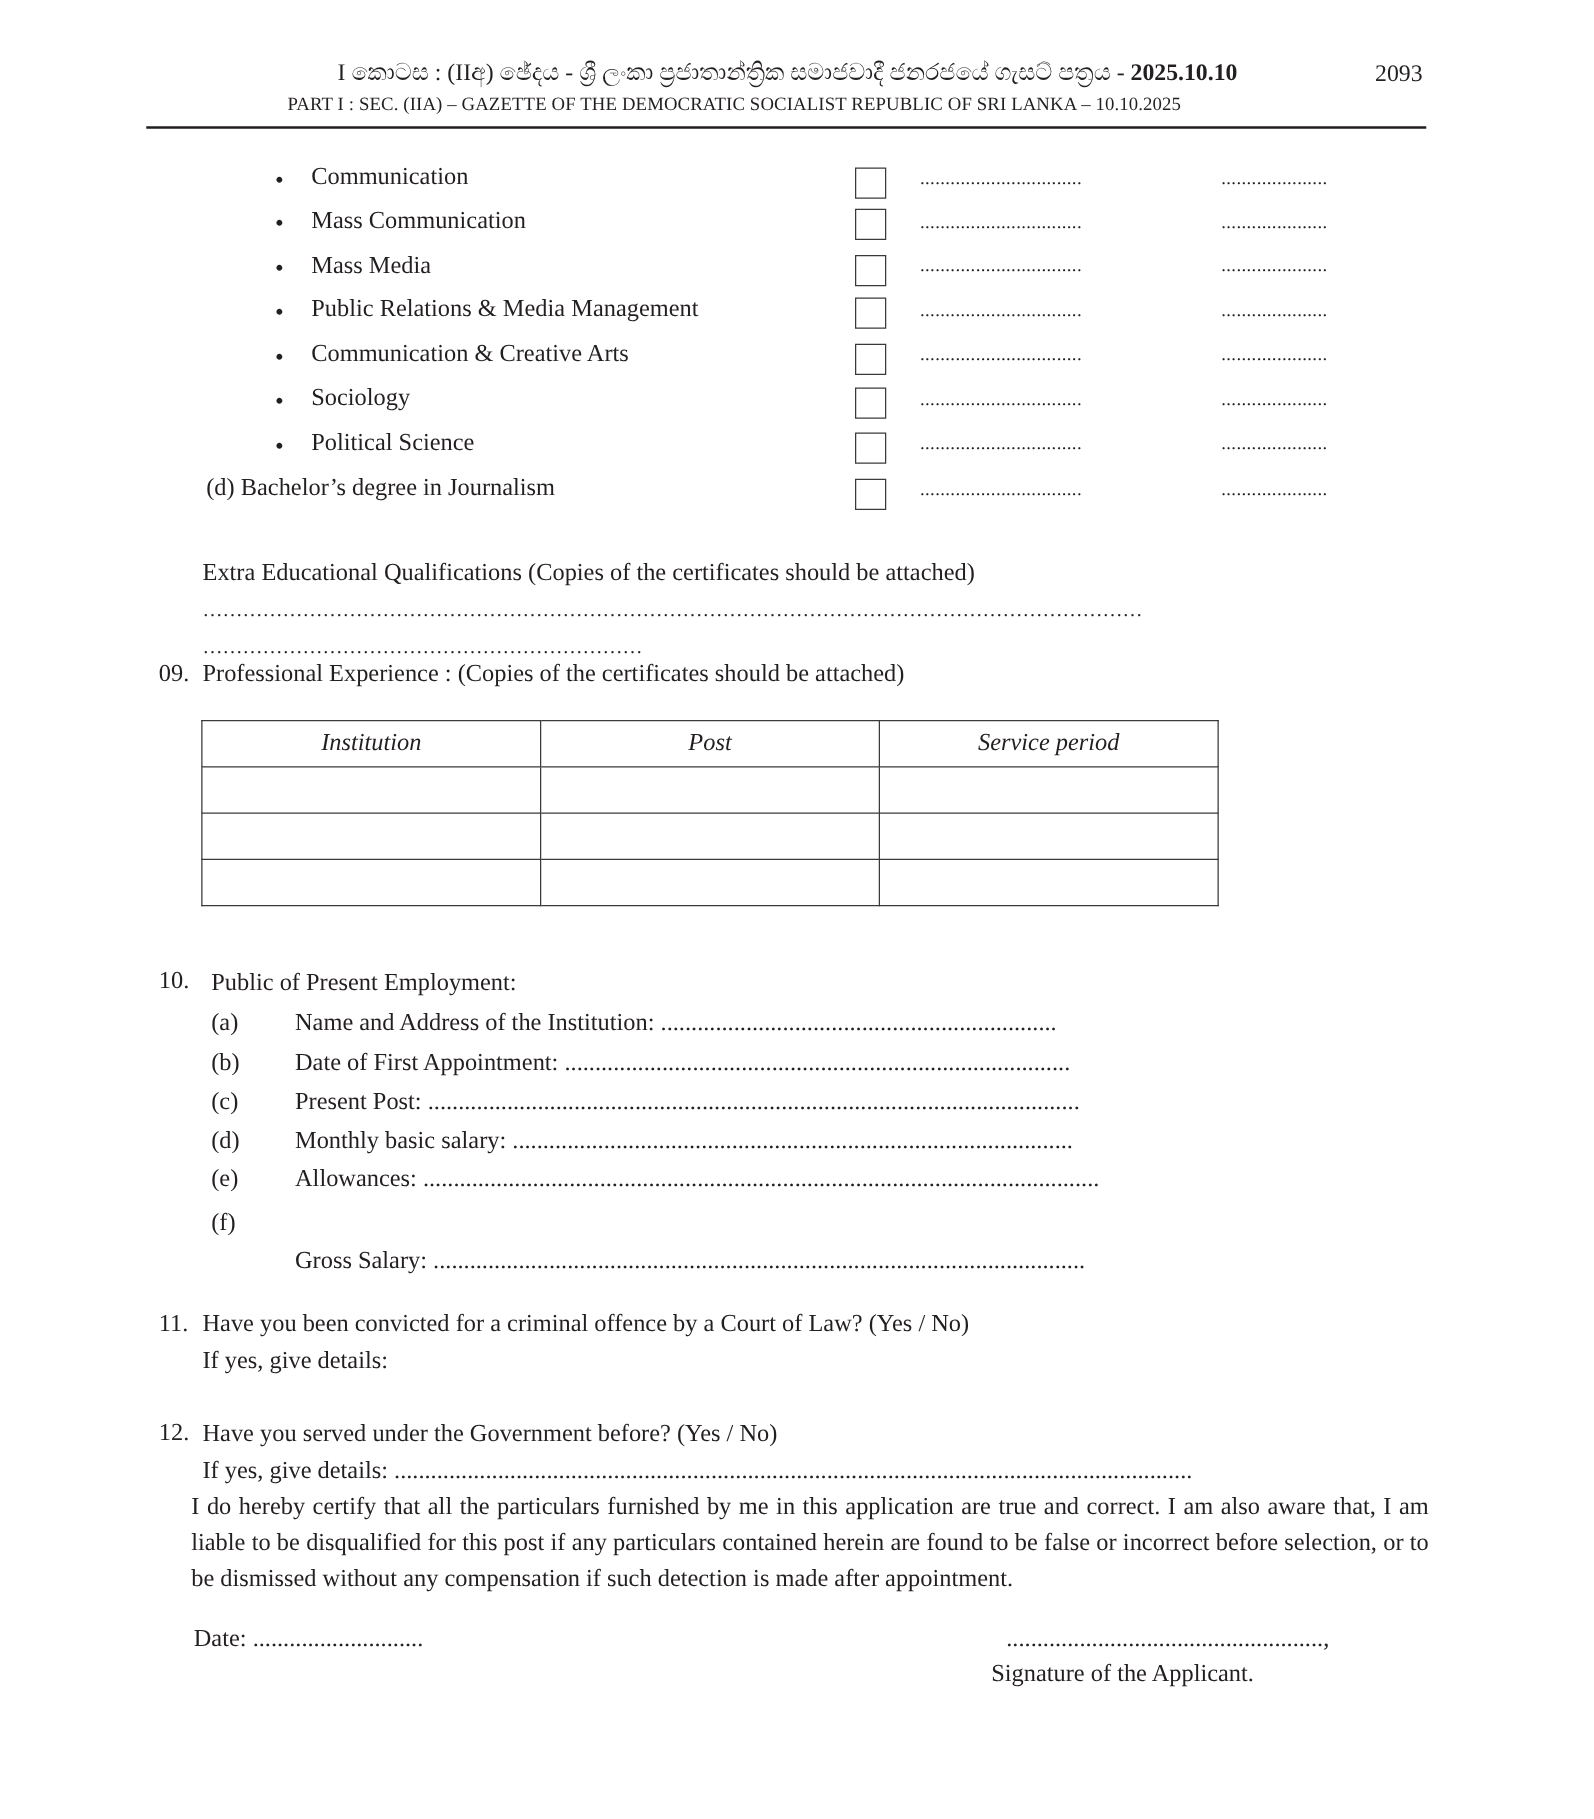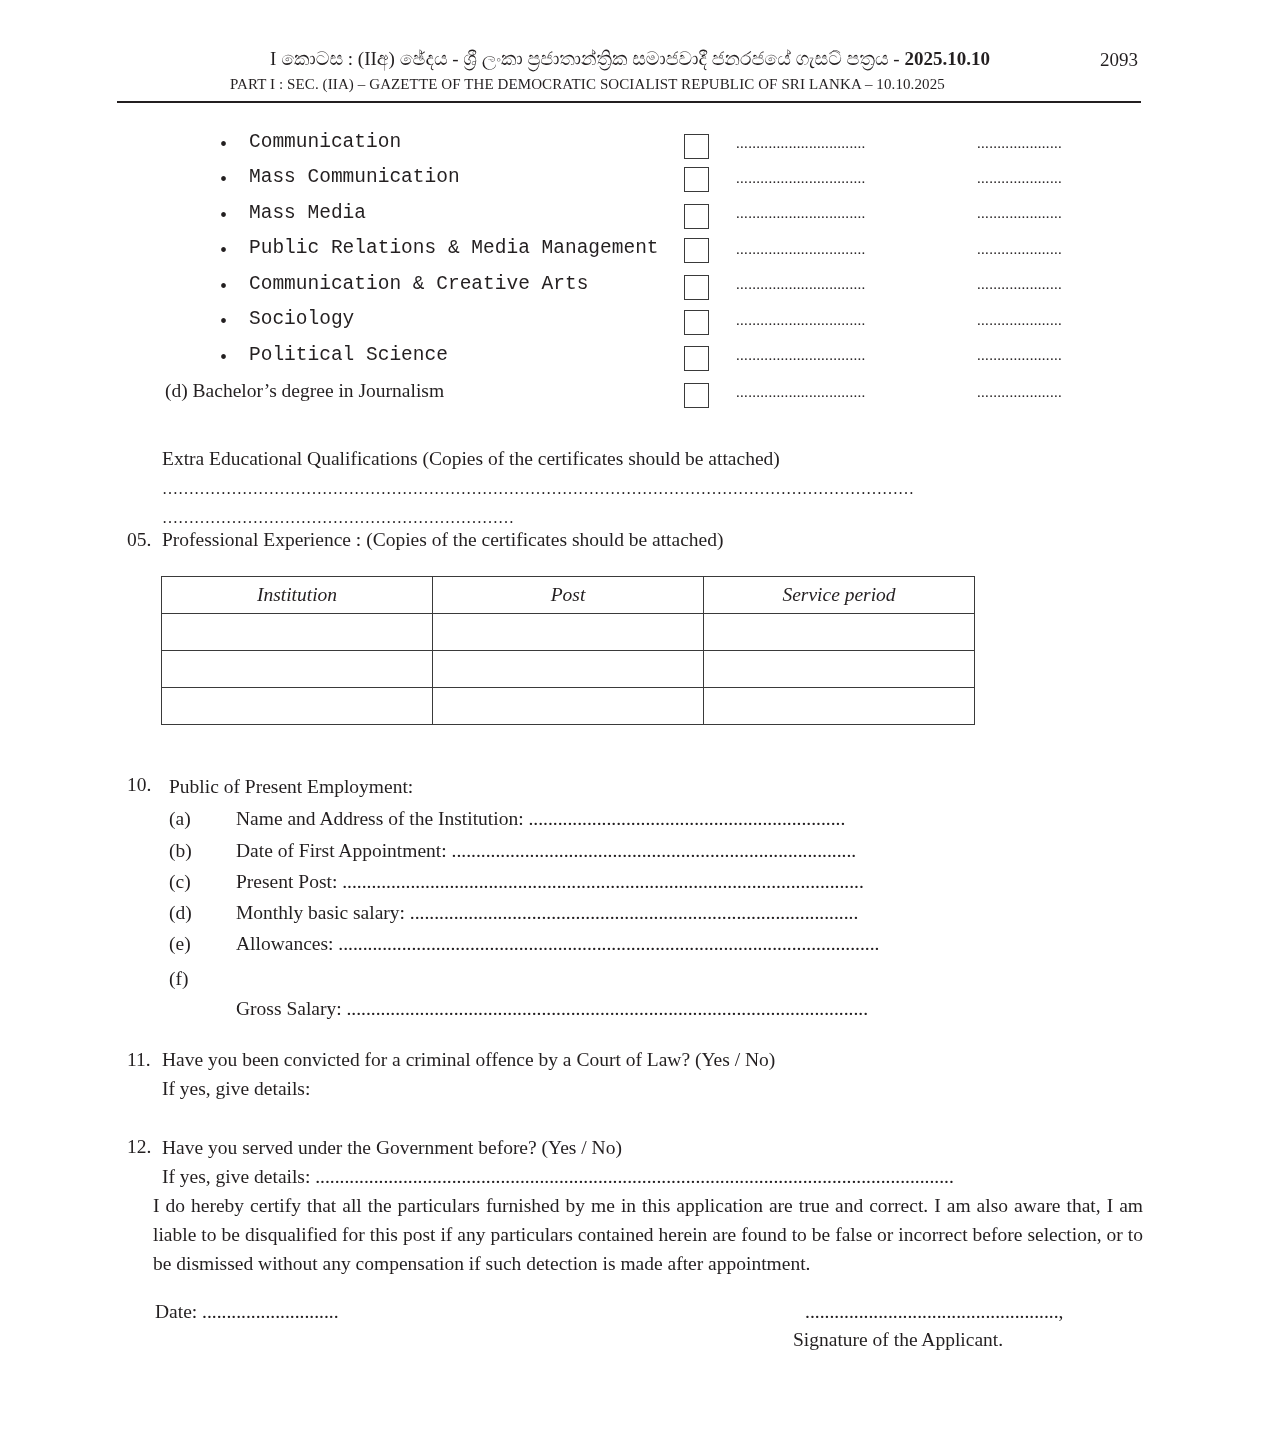--- a/index.html
+++ b/index.html
@@ -10,21 +10,21 @@
   }
   .abs { position: absolute; white-space: nowrap; }
   .hdr-si { left: 230px; top: 48px; width: 800px; text-align: center; font-size: 19px; }
   .hdr-si b { font-weight: bold; }
   .hdr-en { left: 230px; top: 76px; width: 800px; text-align: left; font-size: 15px; letter-spacing: 0.1px; }
   .pageno { left: 1100px; top: 49px; font-size: 19px; }
   .rule { left: 117px; top: 101px; width: 1024px; height: 2px; background: #231f20; }
 
   .bullet-row { position: absolute; left: 220px; width: 900px; height: 30px; font-size: 19.5px; }
   .bullet-row .dot { position: absolute; left: 0; top: 2px; font-size: 20px; }
-  .bullet-row .lbl { position: absolute; left: 29px; top: 0; font-family: Liberation Mono, monospace; }
+  .bullet-row .lbl { position: absolute; left: 29px; top: 0; }
   .cbox { position: absolute; width: 25px; height: 25px; border: 1.5px solid #3a3a3a; box-sizing: border-box; background: #fff; }
   .dots1 { position: absolute; left: 736px; font-size: 15px; letter-spacing: 0.3px; }
   .dots2 { position: absolute; left: 977px; font-size: 15px; letter-spacing: 0.3px; }
 
   .txt { font-size: 19.5px; }
   .longdots { font-size: 16px; letter-spacing: 0px; }
 
   table.exp { position: absolute; left: 161px; top: 576px; border-collapse: collapse; }
   table.exp th, table.exp td { border: 1.5px solid #3a3a3a; width: 270px; height: 36px; padding: 0; }
   table.exp th { font-weight: normal; font-style: italic; font-size: 19.5px; height: 36px; text-align: center; }
@@ -102,21 +102,21 @@
   <span class="abs txt" style="left:165px; top:380px;">(d) Bachelor’s degree in Journalism</span>
   <div class="cbox" style="left:684px; top:383px;"></div>
   <span class="dots1" style="top:384px;">................................</span>
   <span class="dots2" style="top:384px;">.....................</span>
 </div>
 
 <span class="abs txt" style="left:162px; top:448px;">Extra Educational Qualifications (Copies of the certificates should be attached)</span>
 <span class="abs longdots" style="left:162px; top:480px;">……………………………………………………………………………………………………………………………</span>
 <span class="abs longdots" style="left:162px; top:509px;">…………………………………………………………</span>
 
-<span class="abs txt" style="left:127px; top:529px;">05.</span>
+<span class="abs txt" style="left:127px; top:529px;">09.</span>
 <span class="abs txt" style="left:162px; top:529px;">Professional Experience : (Copies of the certificates should be attached)</span>
 
 <table class="exp">
   <thead>
     <tr>
       <th>Institution</th>
       <th>Post</th>
       <th>Service period</th>
     </tr>
   </thead>

